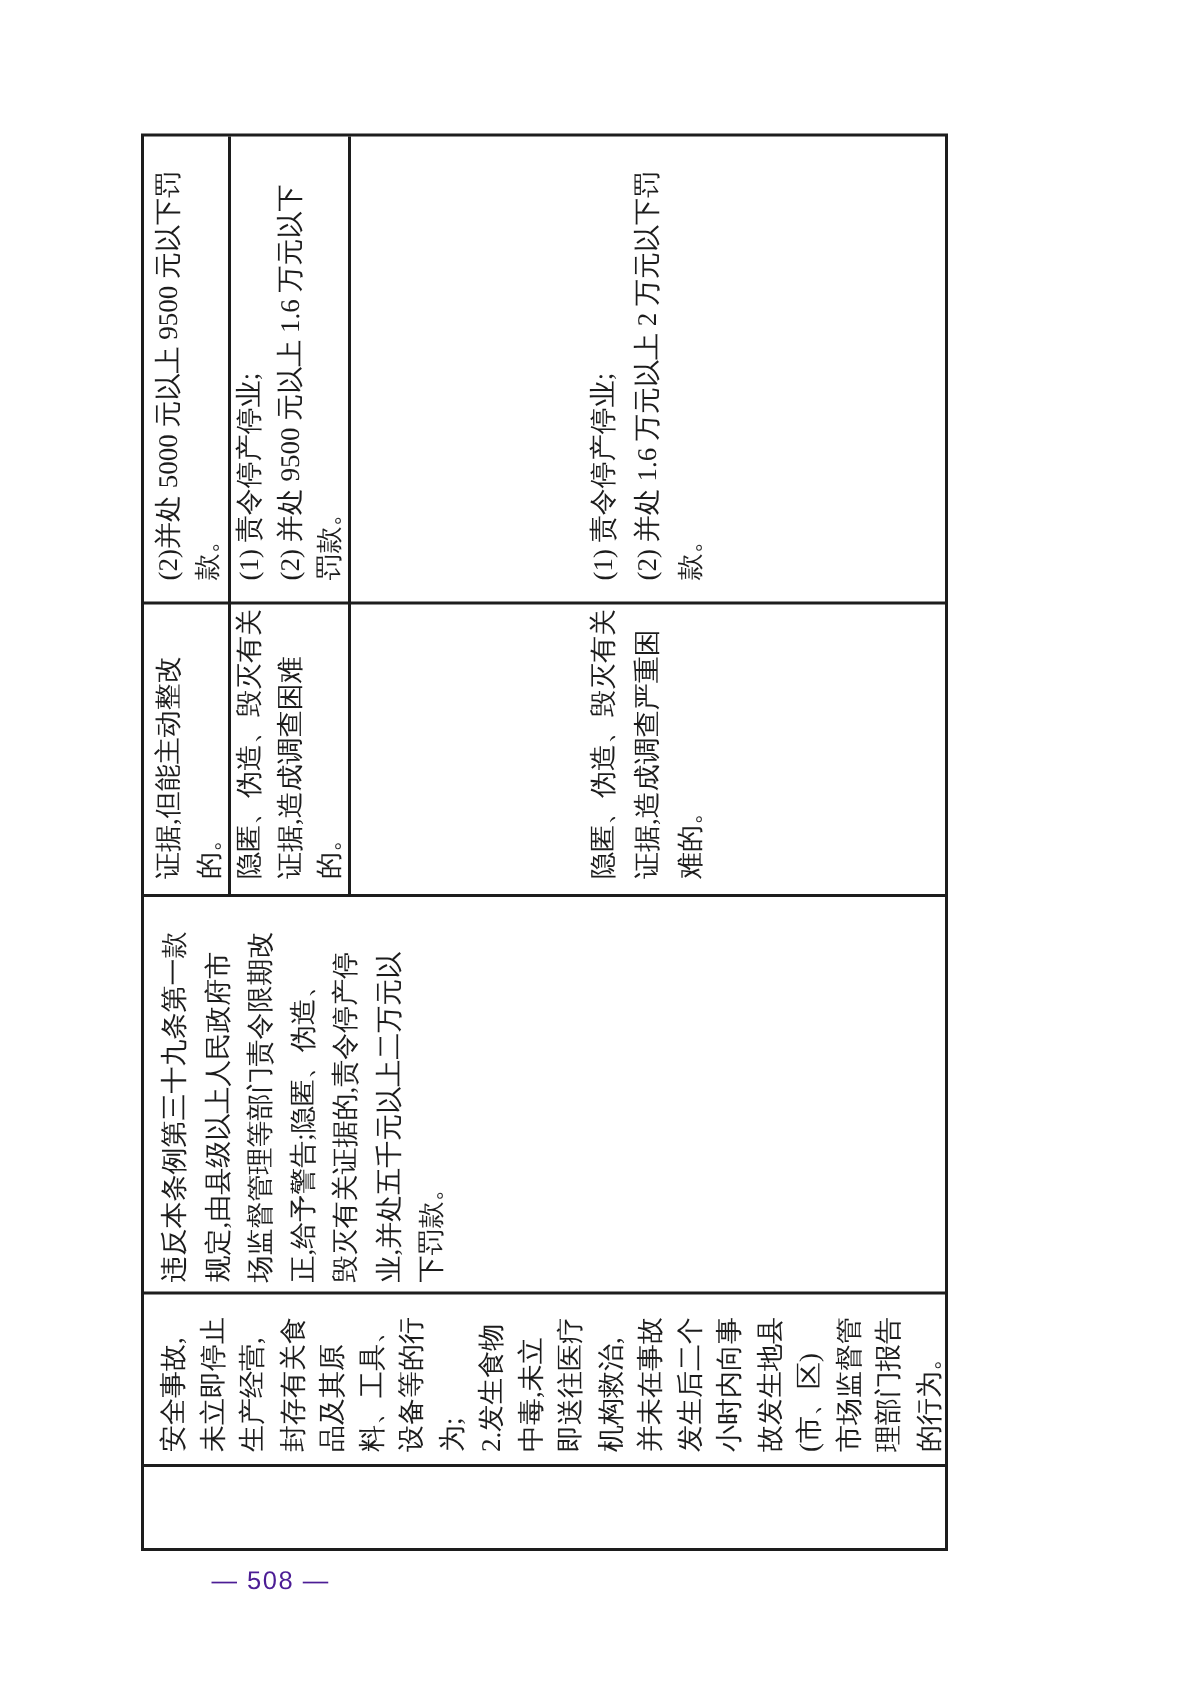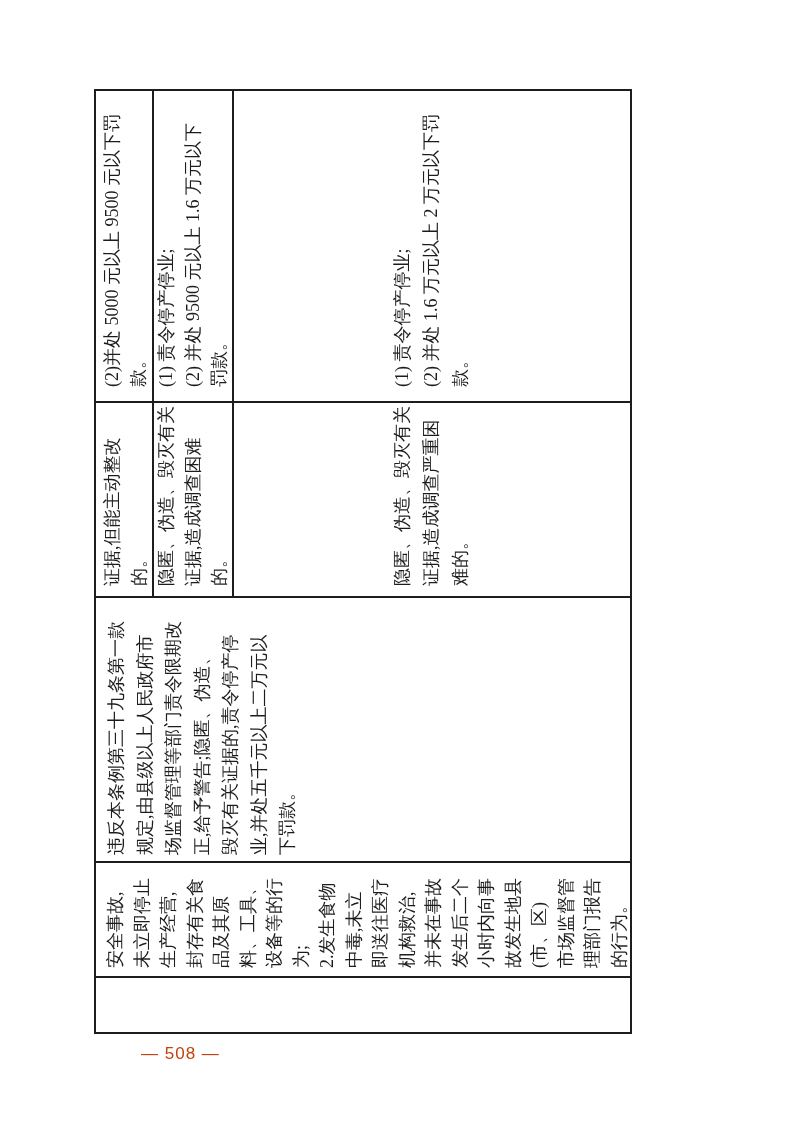--- a/index.html
+++ b/index.html
@@ -64,21 +64,21 @@
   .cell-e2 { left: 629px; top: 56px;  width: 314px; height: 80px;  padding: 1px 0 0 16px; line-height: 26.5px; }
   .cell-e3 { left: 629px; top: 136px; width: 314px; height: 398px; padding-left: 16px; line-height: 29px;
              display: flex; flex-direction: column; justify-content: center; }
   .vcenter-inner { white-space: pre; }
   .page-number {
     position: absolute;
     left: 141px;
     top: 1044px;
     font-family: "Liberation Sans", sans-serif;
     font-size: 17px;
-    color: #c2410c;
+    color: #4c1d95;
     letter-spacing: 1px;
   }
 </style>
 </head>
 <body>
 
 <div class="page">
 
   <div class="table-rotator">
     <div class="grid">

